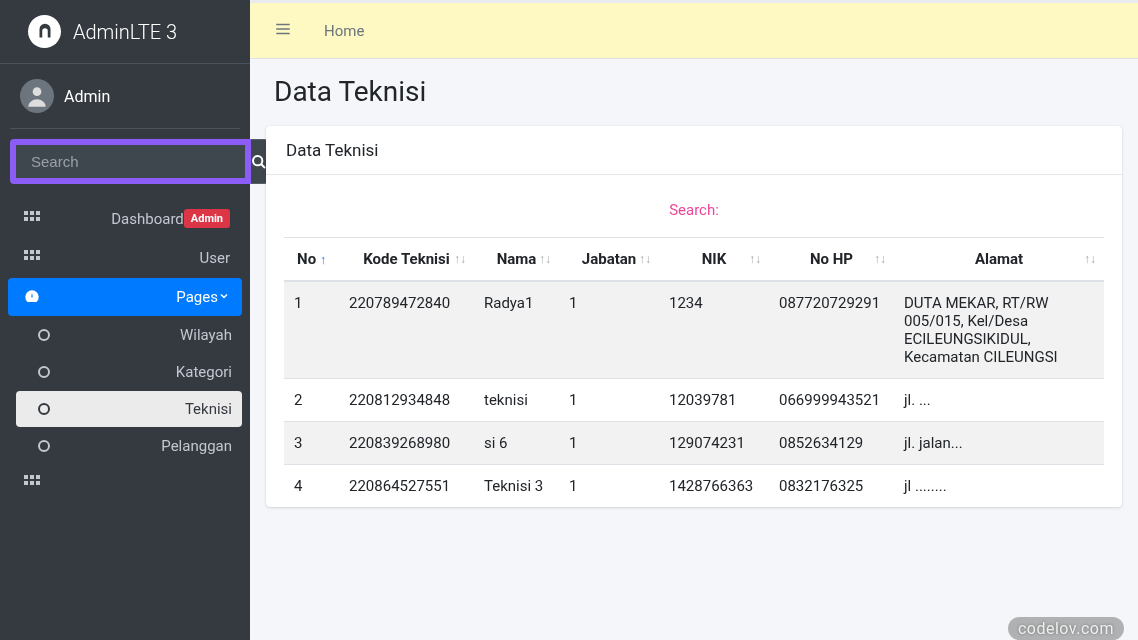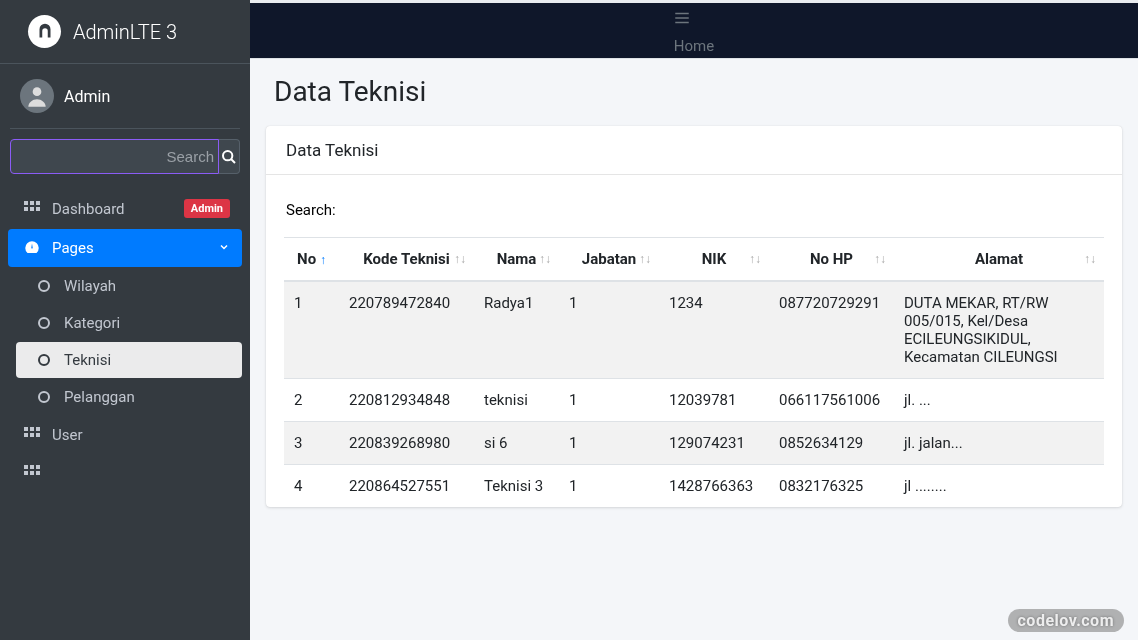--- a/index.html
+++ b/index.html
@@ -54,26 +54,25 @@
     color:#eee;
   }
   .user-name { color: #fff; }
   .sidebar-search {
     display: flex;
     margin: 10px;
   }
   .sidebar-search input {
     flex: 1;
     background: #3f474e;
-    border: 1px solid #8b5cf6;
+    border: 6px solid #8b5cf6;
     color: #fff;
-    padding: 8px 4px;
+    padding: 8px 15px;
     border-radius: 4px 0 0 4px;
     font-size: 15px;
-    text-align: right;
   }
   .sidebar-search input::placeholder { color: #9aa0a6; }
   .sidebar-search button {
     background: #3f474e;
     border: 1px solid #56606a;
     border-left: none;
     color: #fff;
     width: 42px;
     border-radius: 0 4px 4px 0;
     display:flex;align-items:center;justify-content:center;
@@ -83,20 +82,21 @@
   .nav-item { margin: 1px 0; }
   .nav-link {
     display: flex;
     align-items: center;
     padding: 10px 12px;
     border-radius: 4px;
     color: #c2c7d0;
     font-size: 15px;
     cursor: pointer;
     position: relative;
+    text-align: right;
   }
   .nav-link.active { background: #007bff; color: #fff; }
   .nav-link.child-active { background: rgba(255,255,255,0.9); color: #343a40; }
   .nav-icon {
     width: 24px;
     display: inline-flex; align-items: center; justify-content: center;
     margin-right: 8px;
   }
   .nav-text { flex: 1; }
   .badge {
@@ -122,27 +122,26 @@
   .main {
     position: absolute;
     left: 250px; top: 0;
     width: 888px;
     height: 640px;
     display: flex;
     flex-direction: column;
     border-top: 3px solid #e9ecef;
   }
   .topbar {
-    background: #0f172a;
+    background: #fef9c3;
     height: 56px;
     display: flex;
     align-items: center;
     padding: 0 16px;
     border-bottom: 1px solid #dee2e6;
-    flex-direction: column;
   }
   .hamburger { cursor: pointer; padding: 6px 8px; margin-right: 24px; color:#6c757d;}
   .breadcrumb-link { color: #6c757d; font-size: 15px; cursor:pointer;}
   .content-header {
     padding: 16px 24px 10px;
   }
   .page-title { font-size: 28px; font-weight: 400; color: #212529; }
   .card {
     background: #fff;
     margin: 8px 16px 0;
@@ -150,24 +149,24 @@
     box-shadow: 0 0 1px rgba(0,0,0,.125), 0 1px 3px rgba(0,0,0,.12);
   }
   .card-header {
     padding: 14px 20px;
     border-bottom: 1px solid rgba(0,0,0,.1);
     font-size: 17px;
     color: #212529;
   }
   .card-body { padding: 20px 18px 0; }
   .dt-search {
-    text-align: left;
+    text-align: center;
     font-size: 15px;
     padding: 6px 2px 18px;
-    color:#000000;
+    color:#ec4899;
   }
   table {
     width: 100%;
     border-collapse: collapse;
     font-size: 15px;
   }
   thead th {
     text-align: center;
     padding: 12px 10px;
     border-top: 1px solid #dee2e6;
@@ -179,27 +178,27 @@
   tbody td {
     padding: 12px 10px;
     border-top: 1px solid #dee2e6;
     vertical-align: top;
   }
   tbody tr:nth-child(odd) { background: #f2f2f2; }
   .sort-ic { color:#aaa; font-size:12px; position:absolute; right:8px; top:50%; transform:translateY(-50%); }
   .sort-asc { color:#007bff; font-size:12px; }
   .watermark {
     position: absolute;
-    right: 14px; bottom: 8px;
+    right: 14px; bottom: 0;
     color: rgba(255,255,255,0.85);
     background: rgba(120,120,120,0.55);
     padding: 2px 10px;
     border-radius: 12px;
     font-size: 16px;
-    font-weight: 700;
+    font-weight: 400;
     text-shadow: 0 0 3px rgba(0,0,0,0.4);
     letter-spacing: 0.5px;
   }
 </style>
 </head>
 <body>
 
 <aside class="sidebar">
   <div class="brand">
     <span class="brand-logo">
@@ -239,20 +238,35 @@
               <rect x="0" y="0" width="4" height="4"></rect>
               <rect x="6" y="0" width="4" height="4"></rect>
               <rect x="12" y="0" width="4" height="4"></rect>
               <rect x="0" y="6" width="4" height="4"></rect>
               <rect x="6" y="6" width="4" height="4"></rect>
               <rect x="12" y="6" width="4" height="4"></rect>
             </svg>
         </span>
         <span class="nav-text">Dashboard</span>
         <span class="badge">Admin</span>
+      </div>
+    </li>
+    <li class="nav-item">
+      <div class="nav-link">
+        <span class="nav-icon">
+          <svg width="16" height="16" viewBox="0 0 16 16" fill="currentColor">
+              <rect x="0" y="0" width="4" height="4"></rect>
+              <rect x="6" y="0" width="4" height="4"></rect>
+              <rect x="12" y="0" width="4" height="4"></rect>
+              <rect x="0" y="6" width="4" height="4"></rect>
+              <rect x="6" y="6" width="4" height="4"></rect>
+              <rect x="12" y="6" width="4" height="4"></rect>
+            </svg>
+        </span>
+        <span class="nav-text">User</span>
       </div>
     </li>
     <li class="nav-item">
       <div class="nav-link active">
         <span class="nav-icon">
           <svg width="18" height="18" viewBox="0 0 24 24" fill="currentColor">
               <path d="M12 3a9 9 0 0 0-9 9 9 9 0 0 0 3 6.7h12A9 9 0 0 0 21 12a9 9 0 0 0-9-9zm0 3 1 6-1 1-1-1z"></path>
             </svg>
         </span>
         <span class="nav-text">Pages</span>
@@ -302,35 +316,20 @@
         <span class="nav-icon">
           <svg width="16" height="16" viewBox="0 0 16 16" fill="currentColor">
               <rect x="0" y="0" width="4" height="4"></rect>
               <rect x="6" y="0" width="4" height="4"></rect>
               <rect x="12" y="0" width="4" height="4"></rect>
               <rect x="0" y="6" width="4" height="4"></rect>
               <rect x="6" y="6" width="4" height="4"></rect>
               <rect x="12" y="6" width="4" height="4"></rect>
             </svg>
         </span>
-        <span class="nav-text">User</span>
-      </div>
-    </li>
-    <li class="nav-item">
-      <div class="nav-link">
-        <span class="nav-icon">
-          <svg width="16" height="16" viewBox="0 0 16 16" fill="currentColor">
-              <rect x="0" y="0" width="4" height="4"></rect>
-              <rect x="6" y="0" width="4" height="4"></rect>
-              <rect x="12" y="0" width="4" height="4"></rect>
-              <rect x="0" y="6" width="4" height="4"></rect>
-              <rect x="6" y="6" width="4" height="4"></rect>
-              <rect x="12" y="6" width="4" height="4"></rect>
-            </svg>
-        </span>
       </div>
     </li>
   </ul>
 </aside>
 
 <main class="main">
   <div class="topbar">
     <span class="hamburger">
       <svg width="18" height="18" viewBox="0 0 24 24" fill="none" stroke="#6c757d" stroke-width="2">
           <line x1="3" y1="6" x2="21" y2="6"></line>
@@ -370,21 +369,21 @@
               <td>1234</td>
               <td>087720729291</td>
               <td>DUTA MEKAR, RT/RW 005/015, Kel/Desa ECILEUNGSIKIDUL, Kecamatan CILEUNGSI</td>
             </tr>
             <tr>
               <td>2</td>
               <td>220812934848</td>
               <td>teknisi</td>
               <td>1</td>
               <td>12039781</td>
-              <td>066117561006</td>
+              <td>066999943521</td>
               <td>jl. ...</td>
             </tr>
             <tr>
               <td>3</td>
               <td>220839268980</td>
               <td>si 6</td>
               <td>1</td>
               <td>129074231</td>
               <td>0852634129</td>
               <td>jl. jalan...</td>

